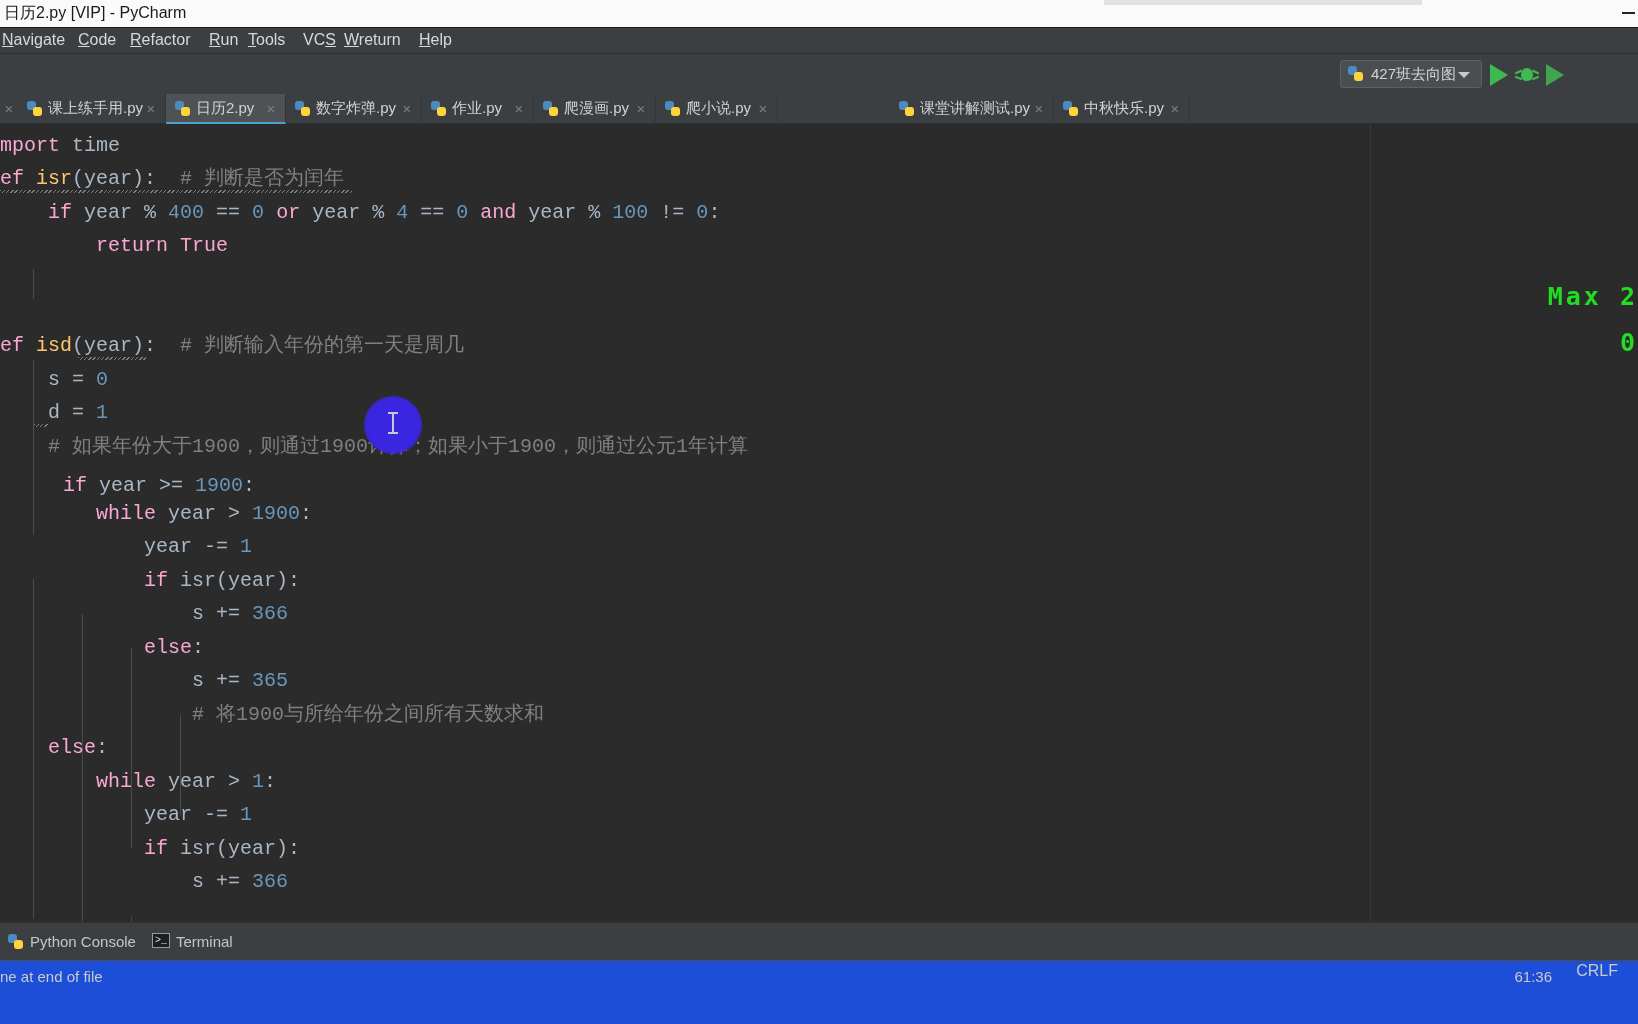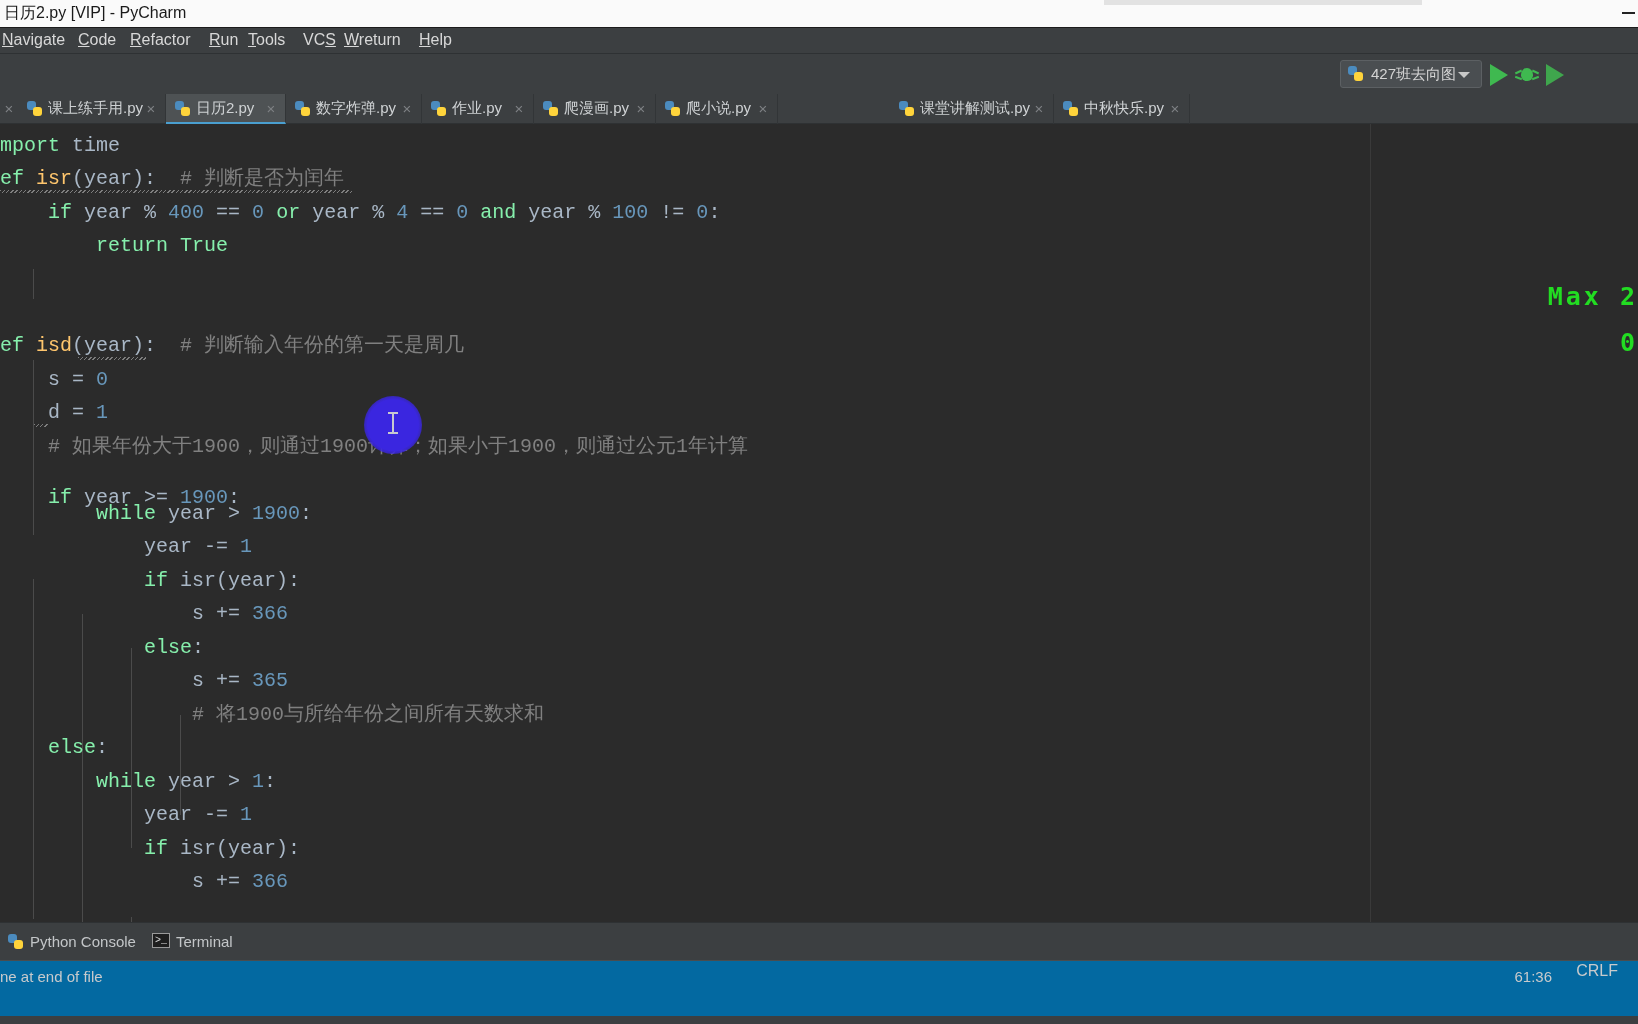--- a/index.html
+++ b/index.html
@@ -169,21 +169,21 @@
   }
   .code {
     position: absolute; left: 0; top: 0;
     font-family: "Liberation Mono", "DejaVu Sans Mono", monospace;
     font-size: 20px;
     line-height: 33.5px;
     white-space: pre;
     color: #a9b7c6;
   }
   .ln { position: absolute; left: 0; white-space: pre; }
-  .kw  { color: #86efac; }
+  .kw  { color: #f9a8d4; }
   .num { color: #6897bb; }
   .cmt { color: #808080; }
   .fn  { color: #ffc66d; }
   .id  { color: #a9b7c6; }
 
   .squiggle {
     position: absolute;
     height: 3px;
     background: repeating-linear-gradient(135deg,
       #9a9a9a 0 1px, transparent 1px 3px);
@@ -249,22 +249,22 @@
     box-sizing: border-box;
     color: #d8d8d8; font-size: 10px;
     font-family: "Liberation Mono", monospace;
     line-height: 13px;
     text-align: center;
   }
 
   
   .statusbar {
     position: absolute; left: 0; top: 960px;
-    width: 1638px; height: 56px;
-    background: #0369a1;
+    width: 1638px; height: 64px;
+    background: #1d4ed8;
     border-top: 1px solid #4a4d4f;
     box-sizing: border-box;
   }
   .status-msg {
     position: absolute; left: 0px; top: 7px;
     font-size: 15px; color: #c8cacc;
     white-space: nowrap;
   }
   .status-pos {
     position: absolute; right: 86px; top: 7px;
@@ -428,21 +428,21 @@
       <div class="ln" style="top:172px;"> </div>
 
       <div class="ln" style="top:205px;"><span class="kw">ef </span><span class="fn">isd</span><span class="id">(year):</span>  <span class="cmt"># 判断输入年份的第一天是周几</span></div>
 
       <div class="ln" style="top:239px;">    <span class="id">s</span> = <span class="num">0</span></div>
 
       <div class="ln" style="top:272px;">    <span class="id">d</span> = <span class="num">1</span></div>
 
       <div class="ln" style="top:306px;">    <span class="cmt"># 如果年份大于1900，则通过1900计算；如果小于1900，则通过公元1年计算</span></div>
 
-      <div class="ln" style="top:357px;">    <span class="kw">if</span> <span class="id">year</span> &gt;= <span class="num">1900</span>:</div>
+      <div class="ln" style="top:345px;padding-left:15px;">    <span class="kw">if</span> <span class="id">year</span> &gt;= <span class="num">1900</span>:</div>
 
       <div class="ln" style="top:373px;">        <span class="kw">while</span> <span class="id">year</span> &gt; <span class="num">1900</span>:</div>
 
       <div class="ln" style="top:406px;">            <span class="id">year</span> -= <span class="num">1</span></div>
 
       <div class="ln" style="top:440px;">            <span class="kw">if</span> <span class="id">isr(year):</span></div>
 
       <div class="ln" style="top:473px;">                <span class="id">s</span> += <span class="num">366</span></div>
 
       <div class="ln" style="top:507px;">            <span class="kw">else</span>:</div>

